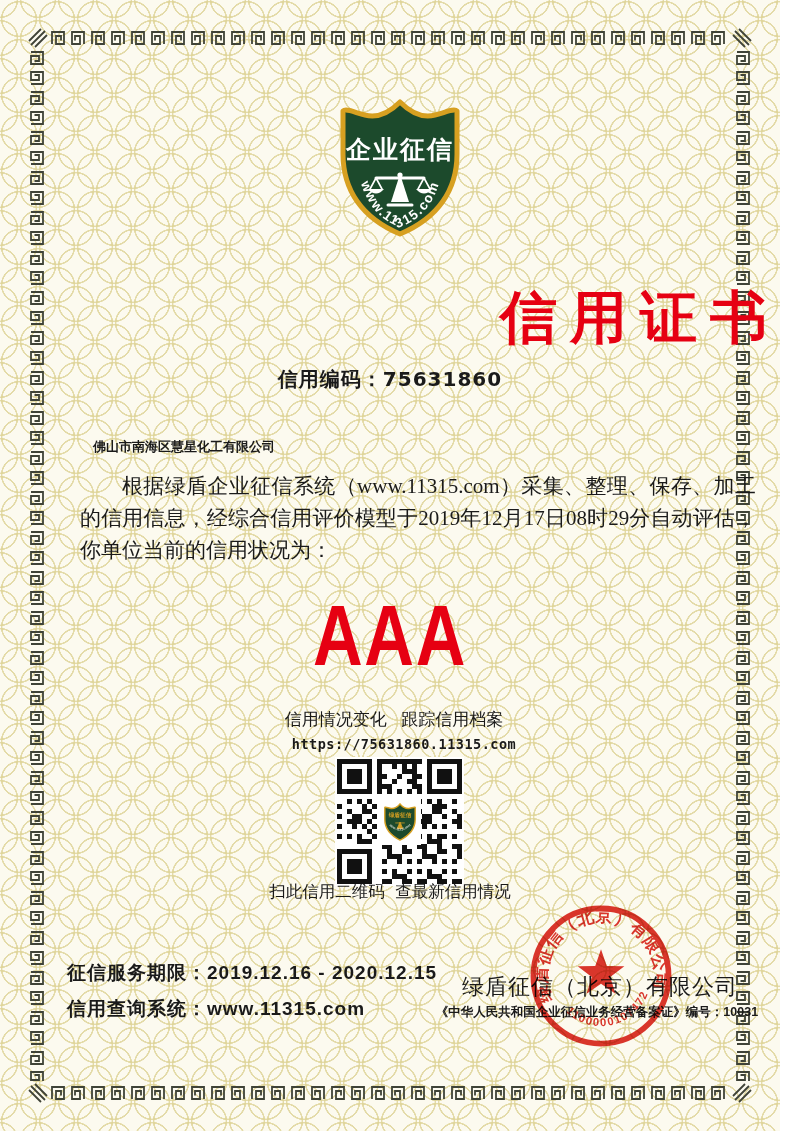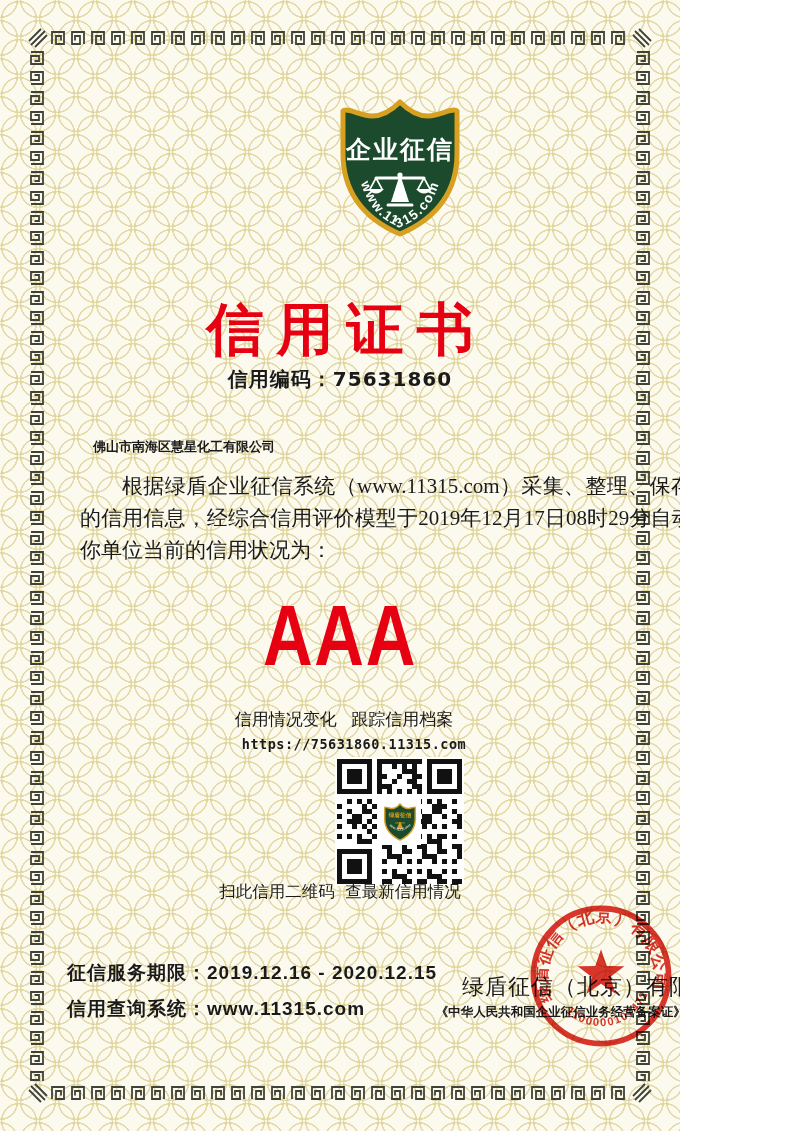--- a/index.html
+++ b/index.html
@@ -1,20 +1,20 @@
 <!DOCTYPE html>
 <html><head>
 <meta charset="utf-8">
 <style>
   * { margin:0; padding:0; box-sizing:border-box; }
   html,body { width:800px; height:1131px; }
   body { font-family:"Liberation Sans", sans-serif; color:#1a1a1a; }
 
   .page {
-    position:relative; width:680px; height:1131px; overflow:hidden;
+    position:relative; width:780px; height:1131px; overflow:hidden;
     background-color:#fcfaef;
     background-image:
       radial-gradient(circle, rgba(222,211,150,0) 61%, rgba(222,211,150,.8) 62%, rgba(222,211,150,.8) 67%, rgba(222,211,150,0) 68%),
       radial-gradient(circle, rgba(222,211,150,0) 61%, rgba(222,211,150,.8) 62%, rgba(222,211,150,.8) 67%, rgba(222,211,150,0) 68%);
     background-size:38px 38px, 38px 38px;
     background-position:0 0, 19px 19px;
   }
 
   
   .strip { position:absolute; display:flex; gap:4px; overflow:hidden; }
@@ -31,22 +31,22 @@
   #corner-bl { left:28px; bottom:28px; transform:scaleY(-1); }
   #corner-br { right:28px; bottom:28px; transform:scale(-1,-1); }
 
   
   .abs { position:absolute; }
   .center { left:0; right:0; text-align:center; }
 
   #emblem { left:332px; top:88px; }
 
   #cert-title {
-    top:292px; font-family:"Liberation Serif", serif; font-weight:bold;
-    font-size:57px; color:#e60012; letter-spacing:13px; text-indent:13px;
+    top:280px; font-family:"Liberation Serif", serif; font-weight:bold;
+    font-size:57px; color:#e60012; letter-spacing:13px; text-indent:13px;text-align:right;
   }
   #code-row { top:366px; font-size:20px; font-weight:bold; letter-spacing:1px; }
   #code-row .num { font-family:"DejaVu Sans", sans-serif; }
 
   #company { left:67px; top:438px; font-size:13px; font-weight:bold;margin-left:26px; }
   #paragraph {
     left:80px; top:470px; width:676px;
     font-family:"Liberation Serif", serif;
     font-size:21px; line-height:32px; text-align:justify; text-indent:2em;
   }

